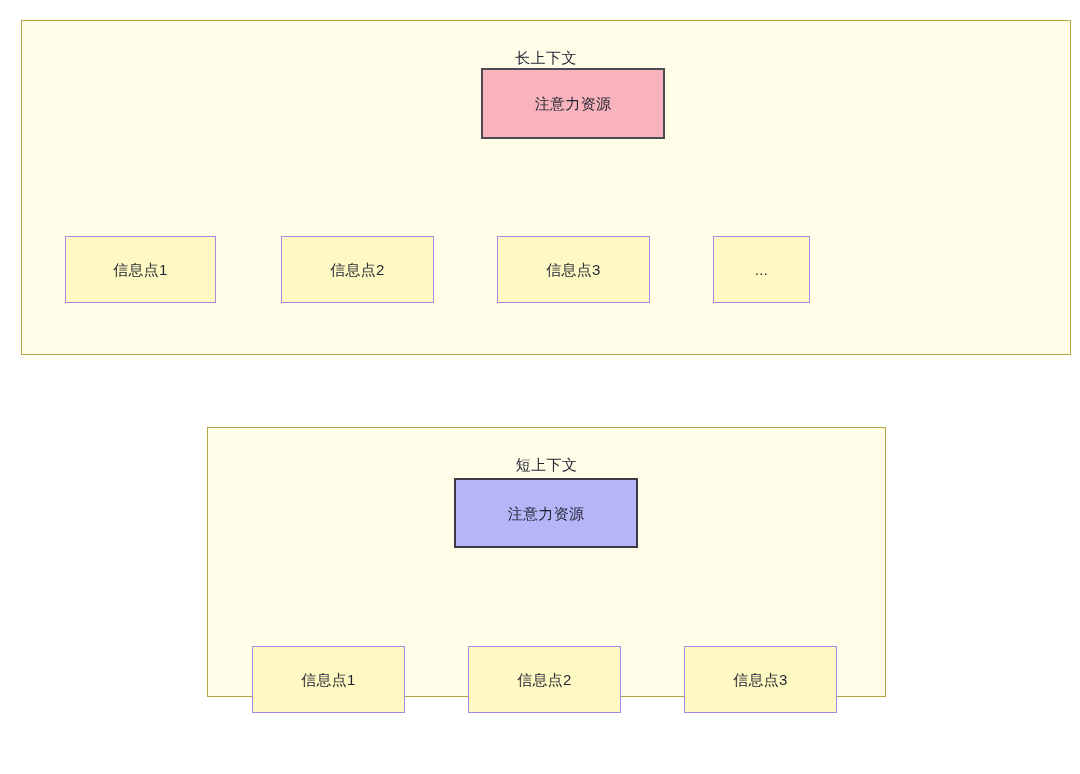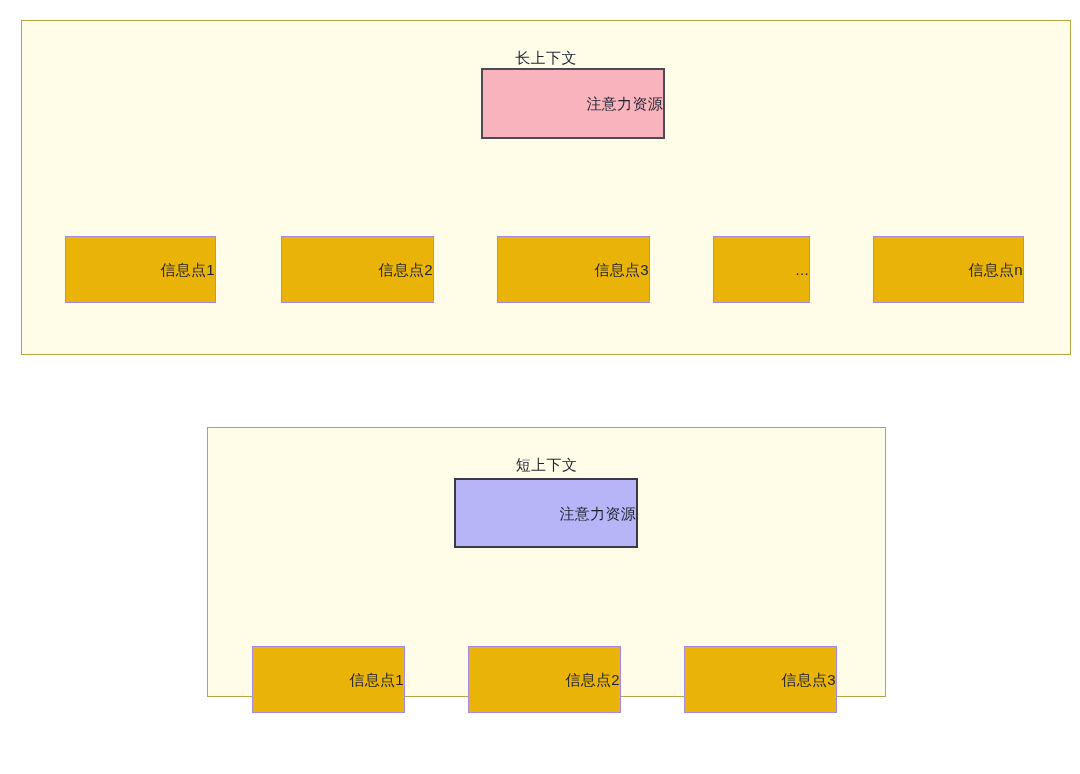--- a/index.html
+++ b/index.html
@@ -59,36 +59,36 @@
   }
   #group-long .group-title { top: 29px; }
   #group-short .group-title { top: 29px; }
 
   
   .node {
     position: absolute;
     box-sizing: border-box;
     display: flex;
     align-items: center;
-    justify-content: flex-end;
+    justify-content: center;
     font-size: 15px;
     color: #1f2330;
     letter-spacing: 0.3px;
     line-height: 1;
   }
   .node-attention-pink {
     background: #f9b3bd;
     border: 2.2px solid #4c4a52;
   }
   .node-attention-blue {
     background: #b7b5f7;
     border: 2.2px solid #3b3a44;
   }
   .node-info {
-    background: #eab308;
+    background: #fef9c3;
     border: 1.6px solid #a78ae0;
   }
 
   
   #node-long-attention { left: 481px; top: 68px;  width: 184px; height: 71px; }
   #node-long-info-1    { left: 65px;  top: 236px; width: 151px; height: 67px; }
   #node-long-info-2    { left: 281px; top: 236px; width: 153px; height: 67px; }
   #node-long-info-3    { left: 497px; top: 236px; width: 153px; height: 67px; }
   #node-long-info-dots { left: 713px; top: 236px; width: 97px;  height: 67px; }
   #node-long-info-n    { left: 873px; top: 236px; width: 151px; height: 67px; }
@@ -142,23 +142,20 @@
   </div>
   <div class="node node-info" id="node-long-info-2">
     <span>信息点2</span>
   </div>
   <div class="node node-info" id="node-long-info-3">
     <span>信息点3</span>
   </div>
   <div class="node node-info" id="node-long-info-dots">
     <span>...</span>
   </div>
-  <div class="node node-info" id="node-long-info-n">
-    <span>信息点n</span>
-  </div>
 
   <div class="group-box" id="group-short">
     <div class="group-title">短上下文</div>
   </div>
 
   <div class="node node-attention-blue" id="node-short-attention">
     <span>注意力资源</span>
   </div>
 
   <div class="node node-info" id="node-short-info-1">

